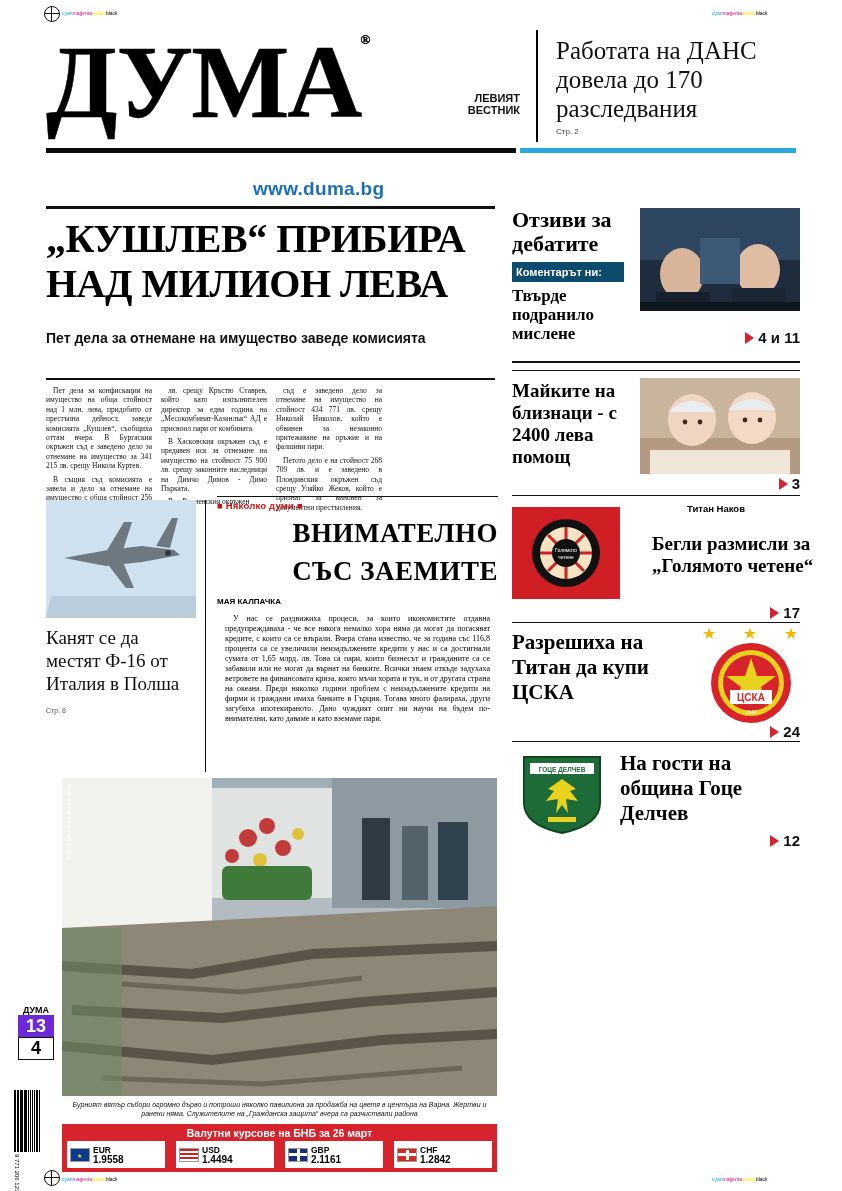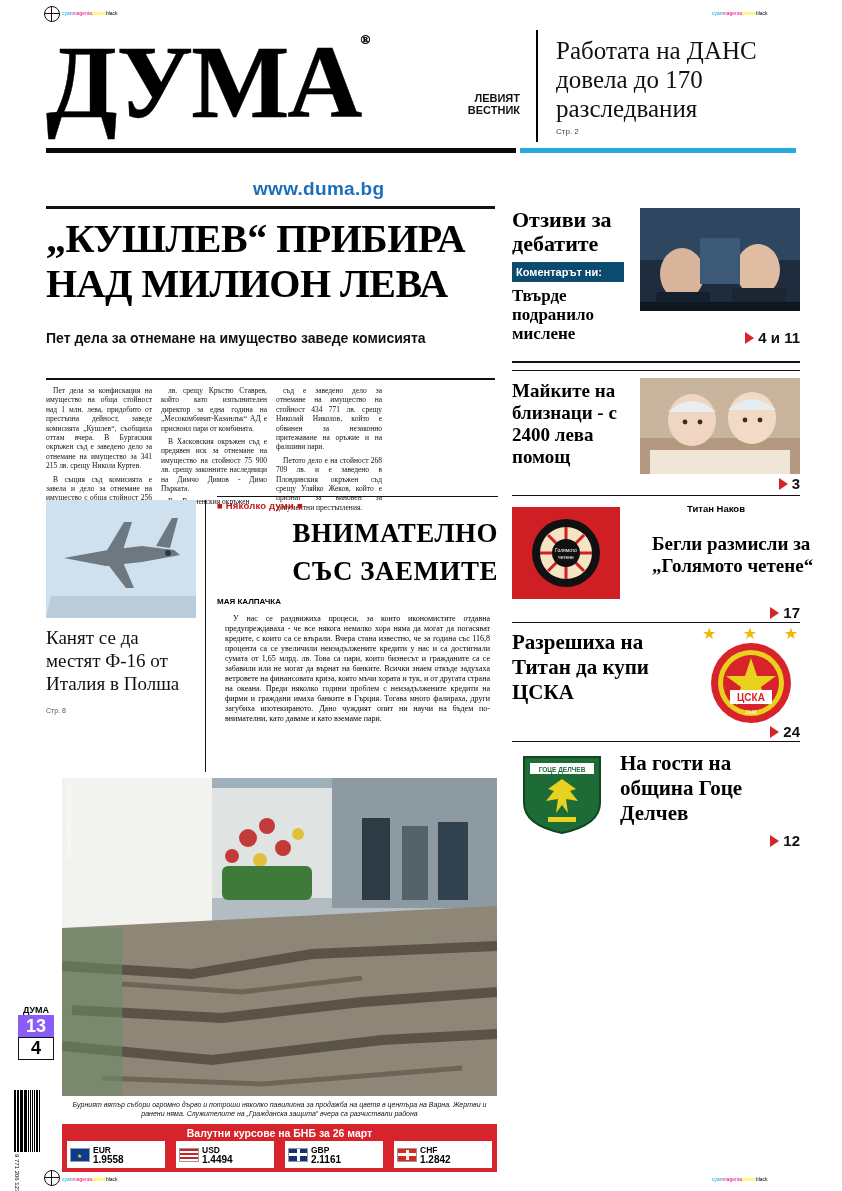--- a/index.html
+++ b/index.html
@@ -84,21 +84,21 @@
   .bigphoto{position:absolute;left:62px;top:778px;width:435px;height:318px;overflow:hidden;background:#9aa3a8;}
   .photocredit{position:absolute;left:66px;top:784px;writing-mode:vertical-rl;transform:rotate(180deg);
     font-family:"Liberation Sans",sans-serif;font-size:5.5px;color:#fff;letter-spacing:.4px;}
   .bigcap{position:absolute;left:62px;top:1100px;width:435px;font-family:"Liberation Sans",sans-serif;
     font-size:7px;line-height:9px;font-style:italic;color:#111;text-align:center;}
 
   
   .pagebox{position:absolute;left:18px;top:1005px;width:36px;text-align:center;
     font-family:"Liberation Sans",sans-serif;}
   .pagebox .lbl{font-size:9px;font-weight:bold;}
-  .pagebox .n1{background:#8b5cf6;color:#fff;font-weight:bold;font-size:18px;line-height:22px;}
+  .pagebox .n1{background:#6d28d9;color:#fff;font-weight:bold;font-size:18px;line-height:22px;}
   .pagebox .n2{border:1px solid #111;font-weight:bold;font-size:18px;line-height:21px;}
 
   
   .barcode{position:absolute;left:14px;top:1090px;width:26px;height:76px;}
   .barcode .bars{display:flex;gap:1px;height:62px;}
   .barcode .bars i{display:block;background:#000;width:1px;height:62px;}
   .bcnum{writing-mode:vertical-rl;font-family:"Liberation Sans",sans-serif;font-size:6px;margin-top:2px;}
 
   
   .curbar{position:absolute;left:62px;top:1124px;width:435px;height:48px;background:#d6232c;}

